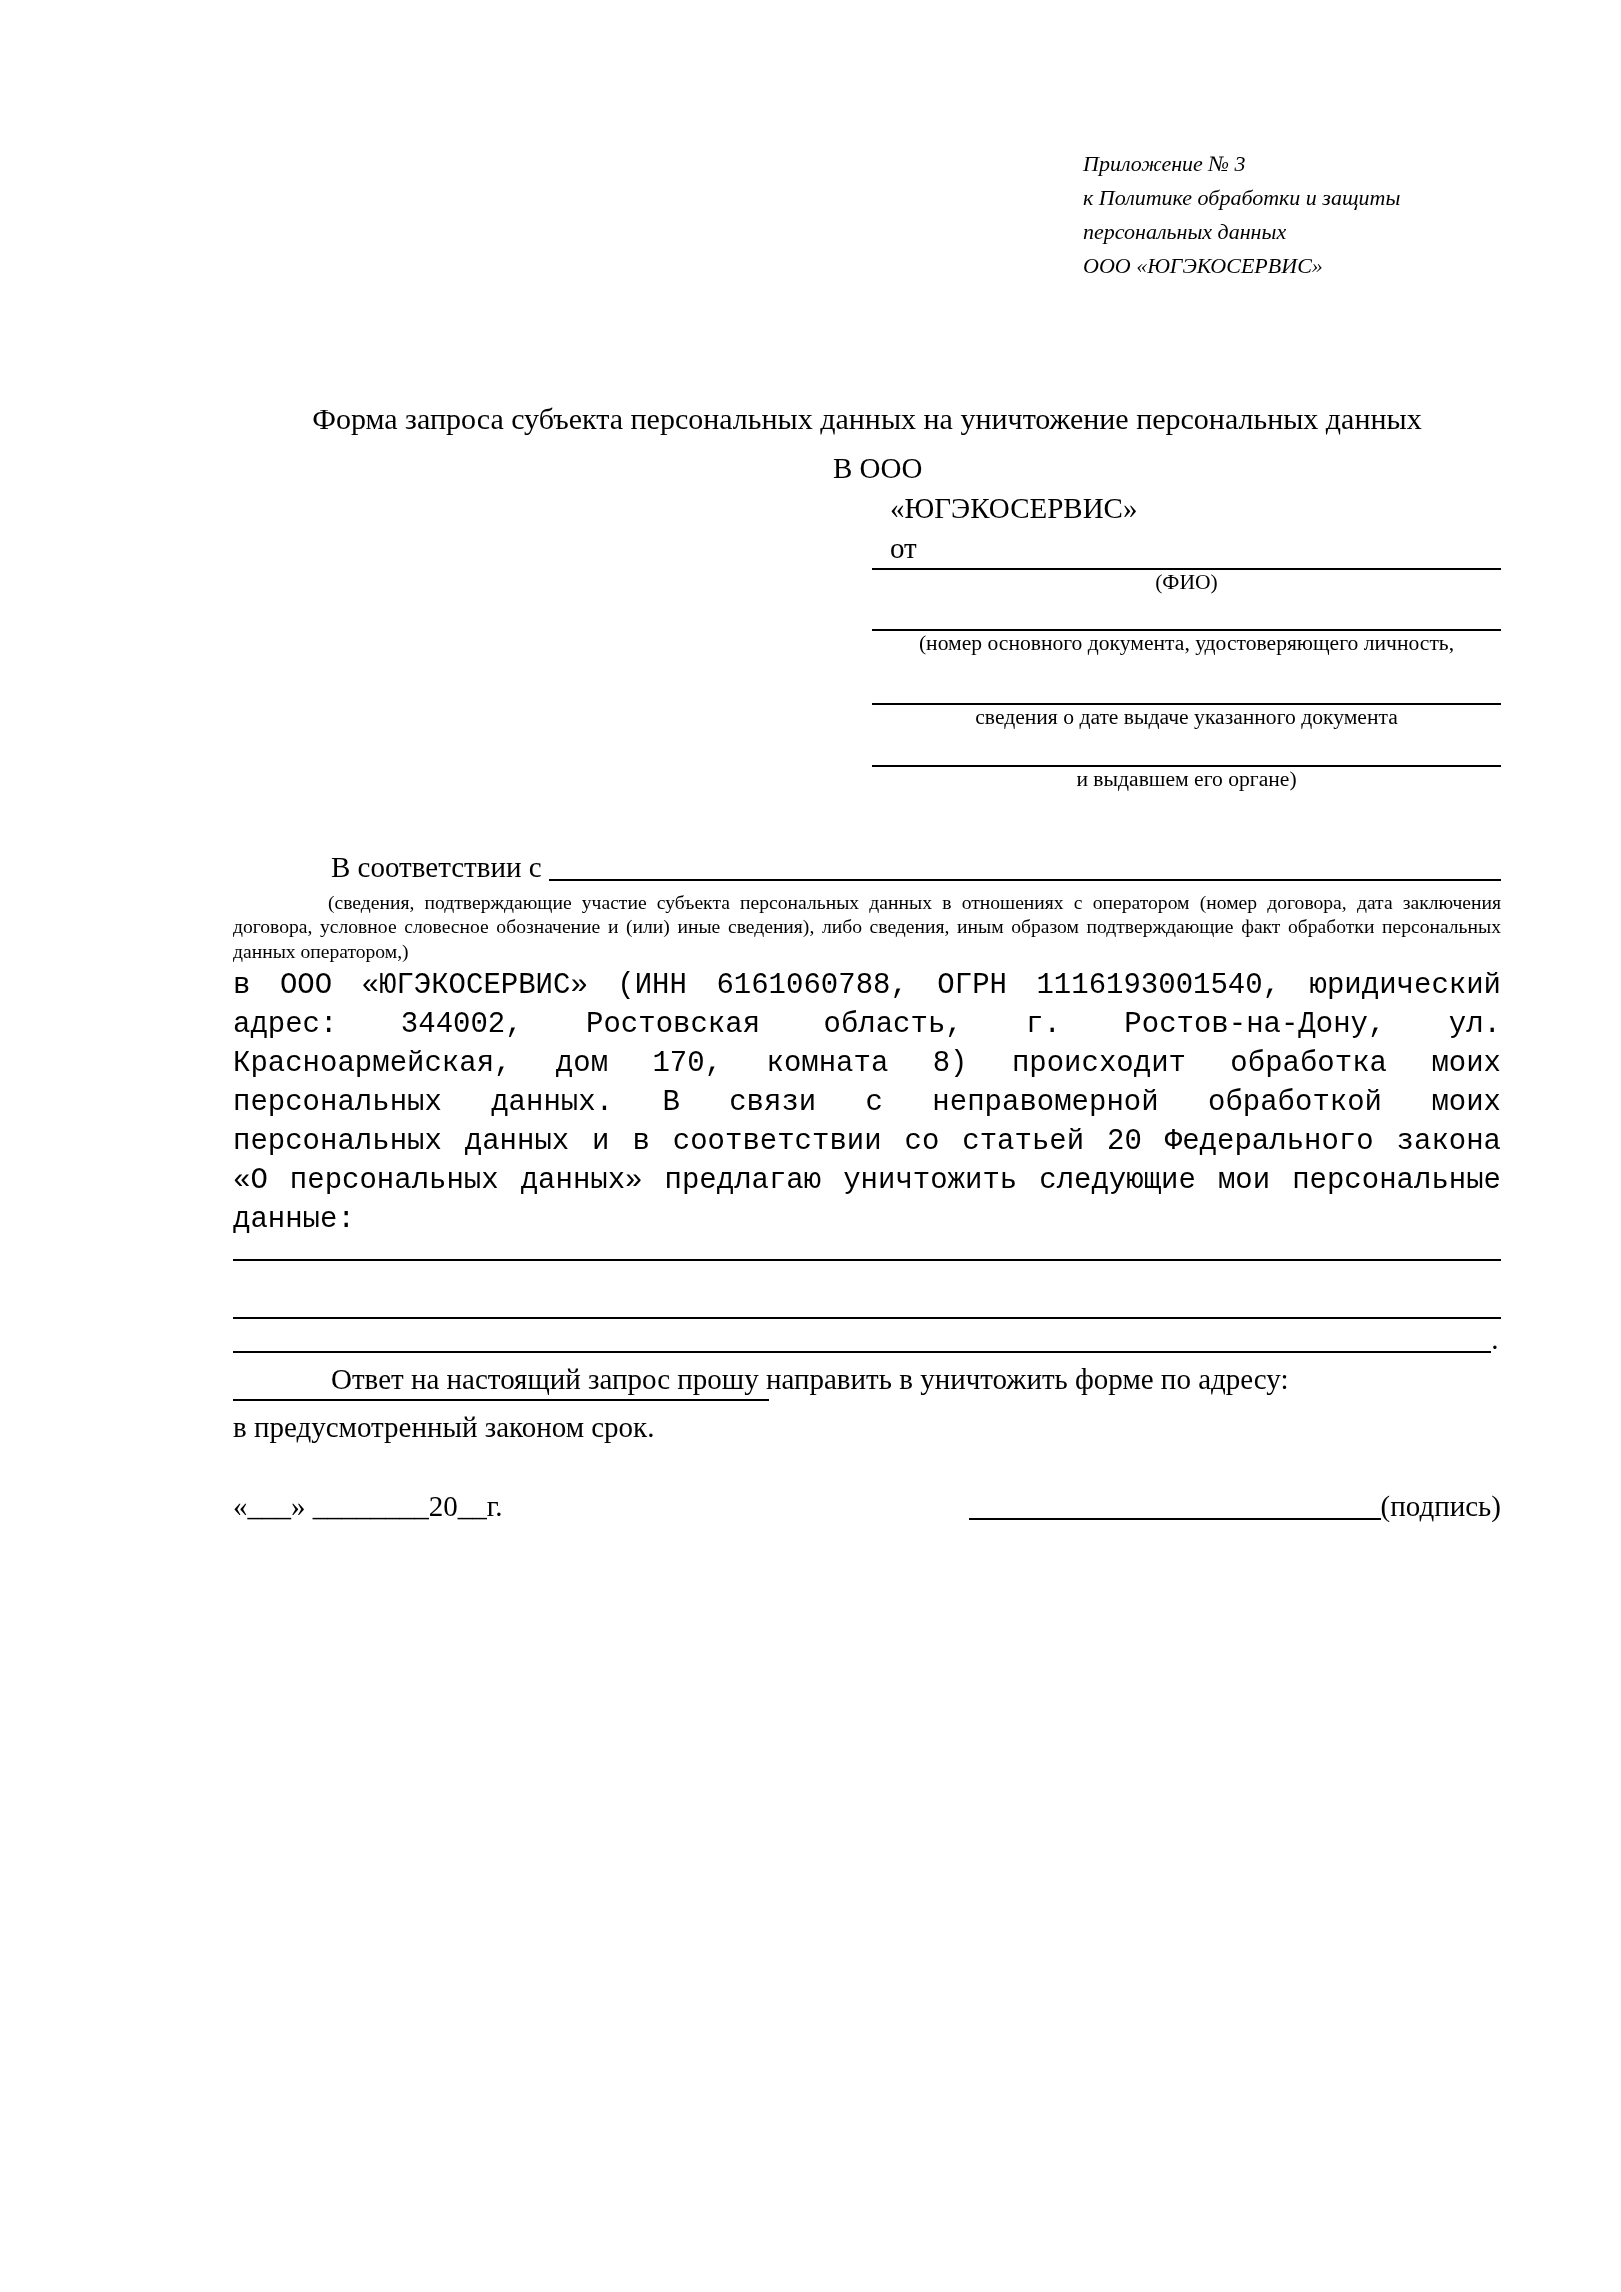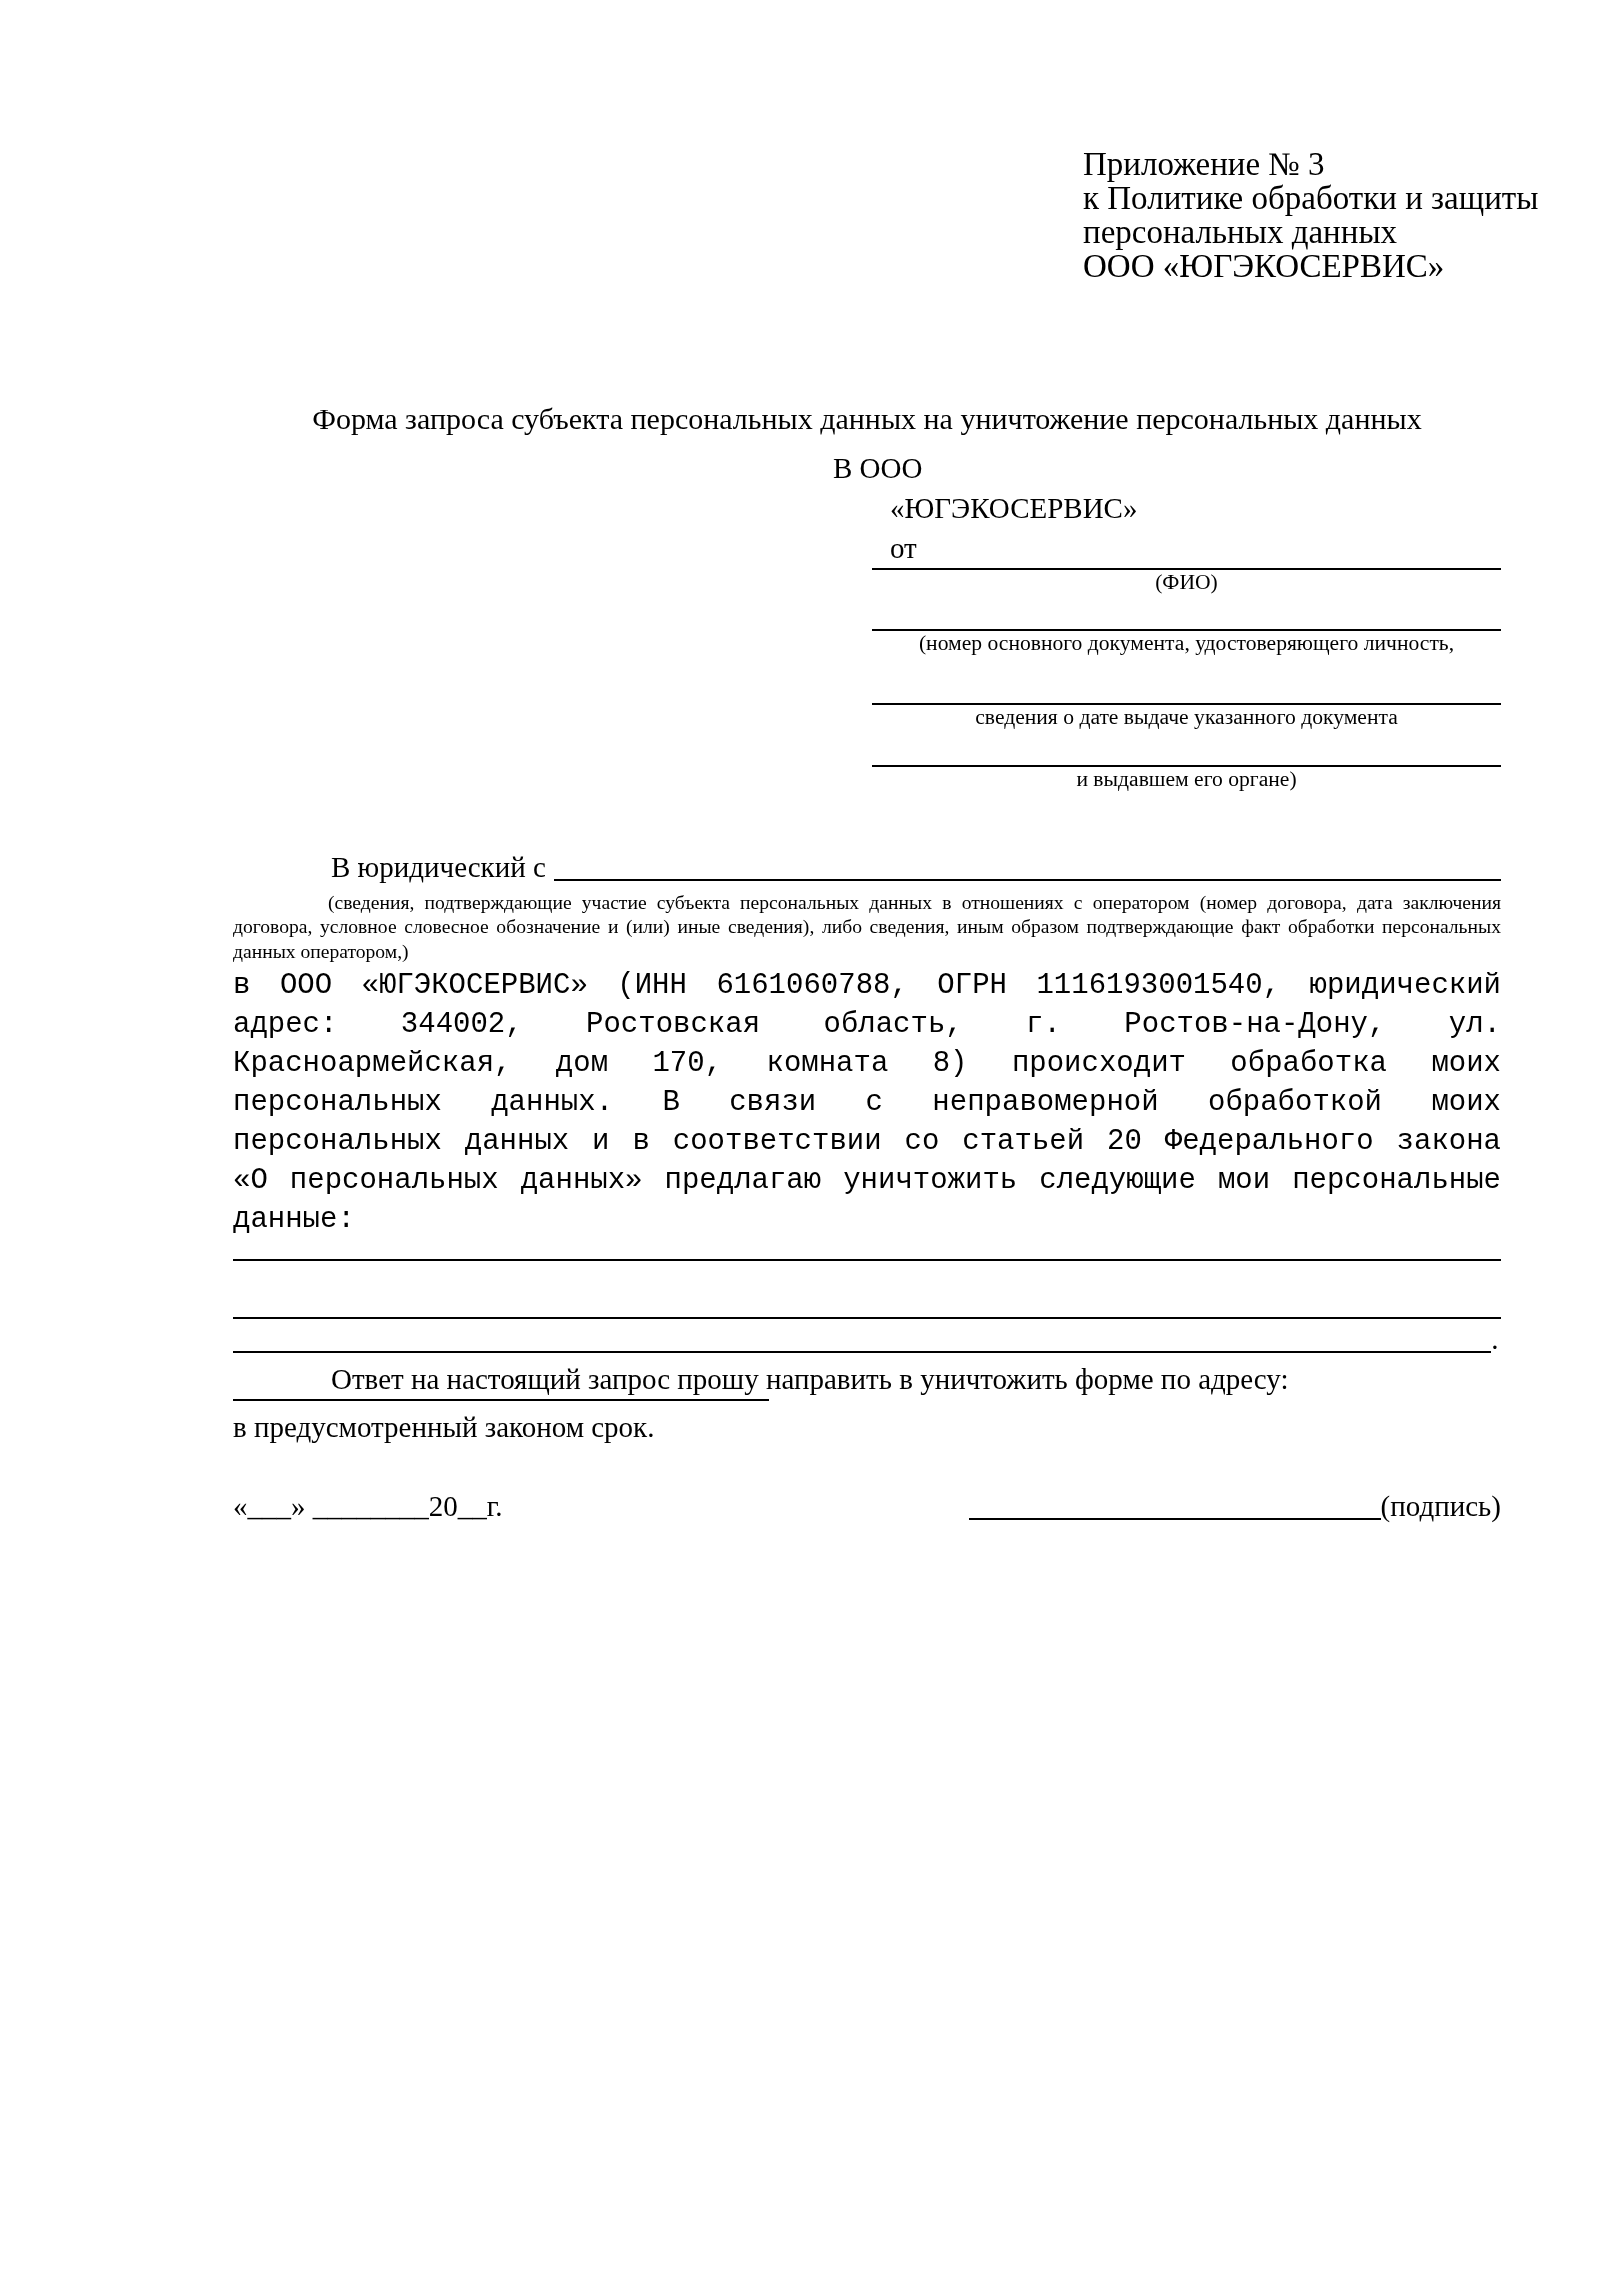--- a/index.html
+++ b/index.html
@@ -15,23 +15,24 @@
   .content{
     position:absolute;
     left:233px;
     width:1268px;
     top:0;
   }
   
   .hdr{
     margin-top:147px;
     margin-left:850px;
-    font-size:33px;
+    font-size:22px;
     line-height:34px;
     white-space:nowrap;
+    font-style:italic;
   }
   
   .title{
     margin-top:114px;
     text-align:center;
     font-weight:normal;
     font-size:30px;
     line-height:43px;
   }
   
@@ -128,21 +129,21 @@
       <div class="line mt47"></div>
       <div class="cap">сведения о дате выдаче указанного документа</div>
     </div>
 
     <div class="sign-field">
       <div class="line mt36"></div>
       <div class="cap">и выдавшем его органе)</div>
     </div>
 
     <div class="row accord">
-      <span class="lead">В юридический с</span>
+      <span class="lead">В соответствии с</span>
       <span class="fill"></span>
     </div>
 
     <div class="note">(сведения, подтверждающие участие субъекта персональных данных в отношениях с оператором (номер договора, дата заключения договора, условное словесное обозначение и (или) иные сведения), либо сведения, иным образом подтверждающие факт обработки персональных данных оператором,)</div>
 
     <div class="body-par">в ООО «ЮГЭКОСЕРВИС» (ИНН 6161060788, ОГРН 1116193001540, юридический адрес: 344002, Ростовская область, г. Ростов-на-Дону, ул. Красноармейская, дом 170, комната 8) происходит обработка моих персональных данных. В связи с неправомерной обработкой моих персональных данных и в соответствии со статьей 20 Федерального закона «О персональных данных» предлагаю уничтожить следующие мои персональные данные:</div>
 
     <div class="blank1"></div>
     <div class="blank2"></div>
 

